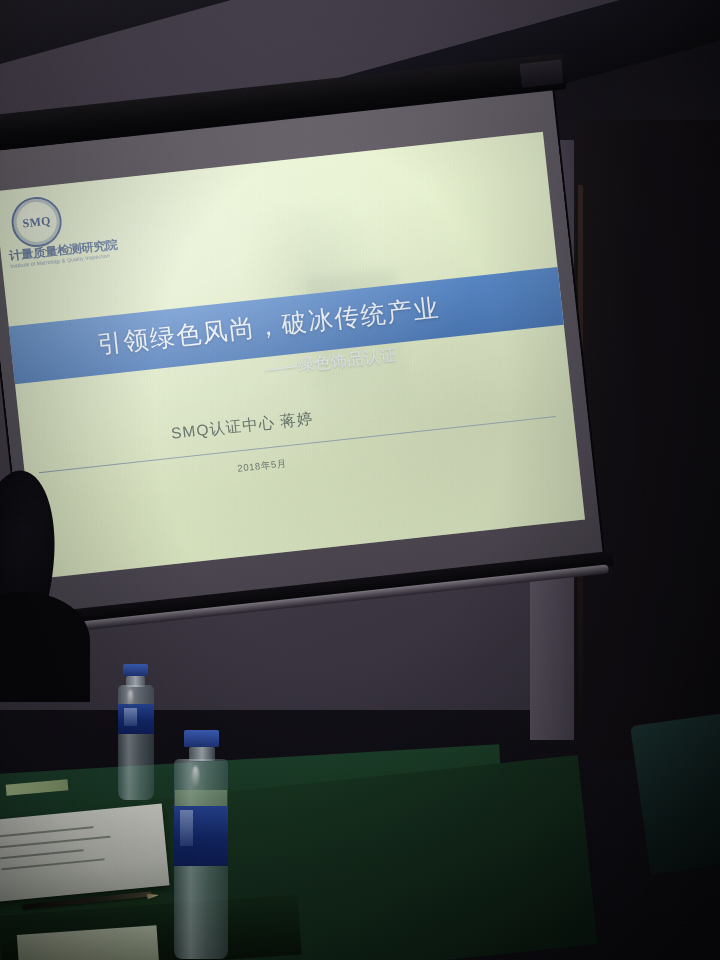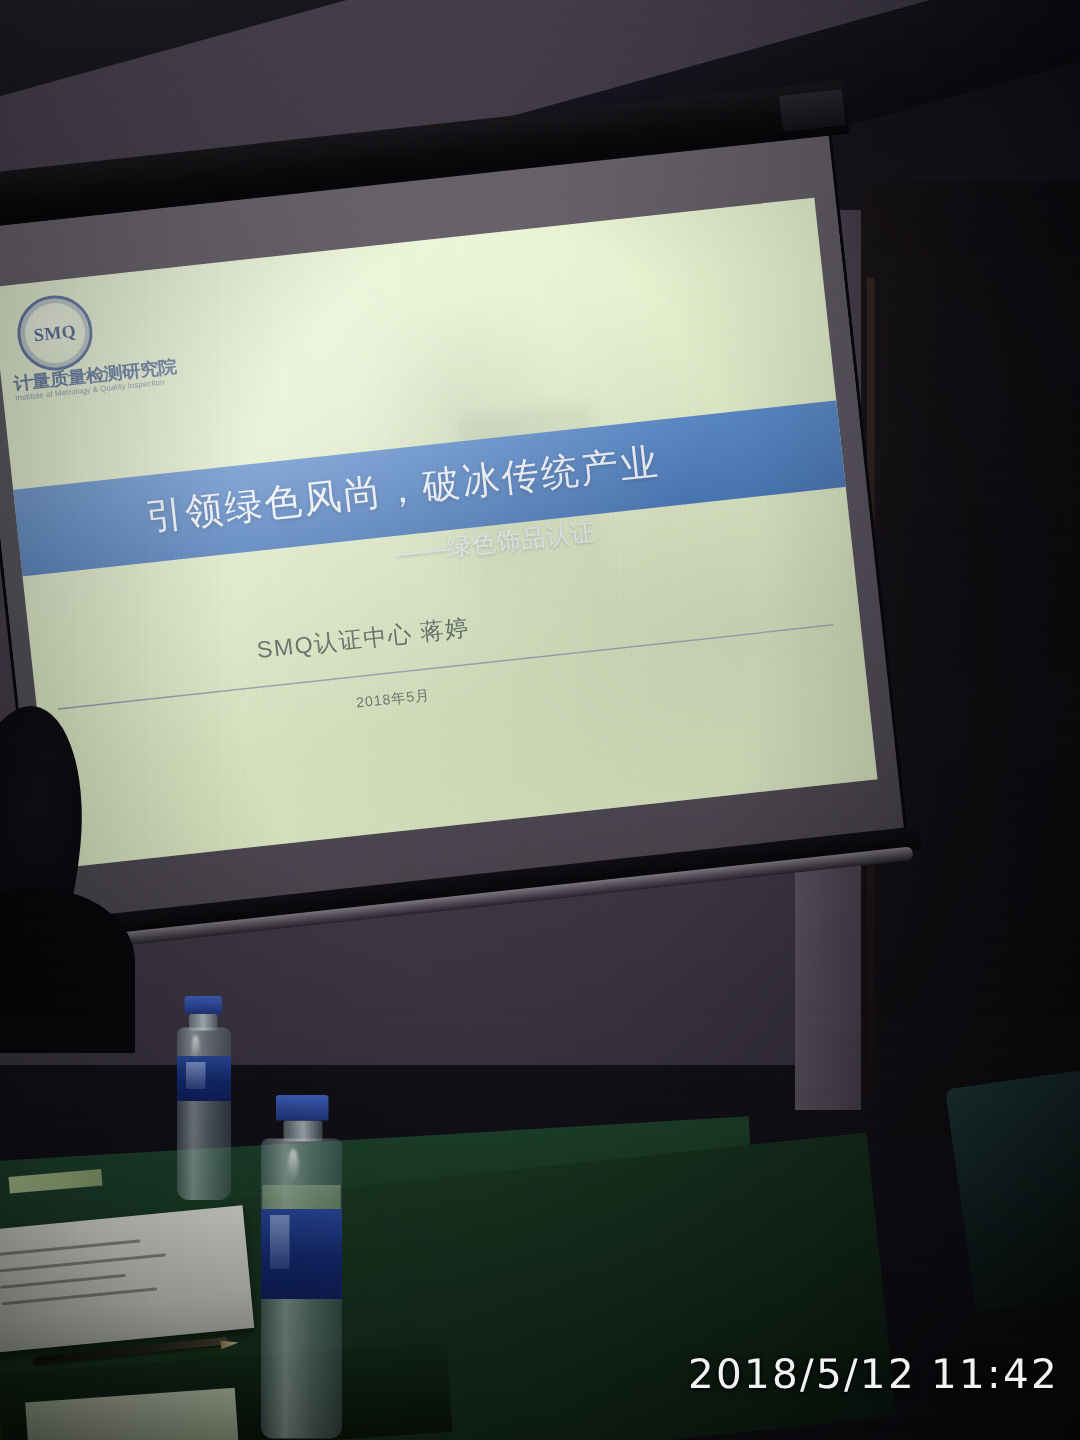--- a/index.html
+++ b/index.html
@@ -429,14 +429,13 @@
     <div class="btl-neck"></div>
     <div class="btl-cap"></div>
     <div class="btl-shine"></div>
   </div>
 
   <div class="chair"></div>
 
   <div class="vignette"></div>
   <div class="grain"></div>
 
-  <div class="timestamp">2018/5/12  11:42</div>
 </div>
 
 </body></html>

